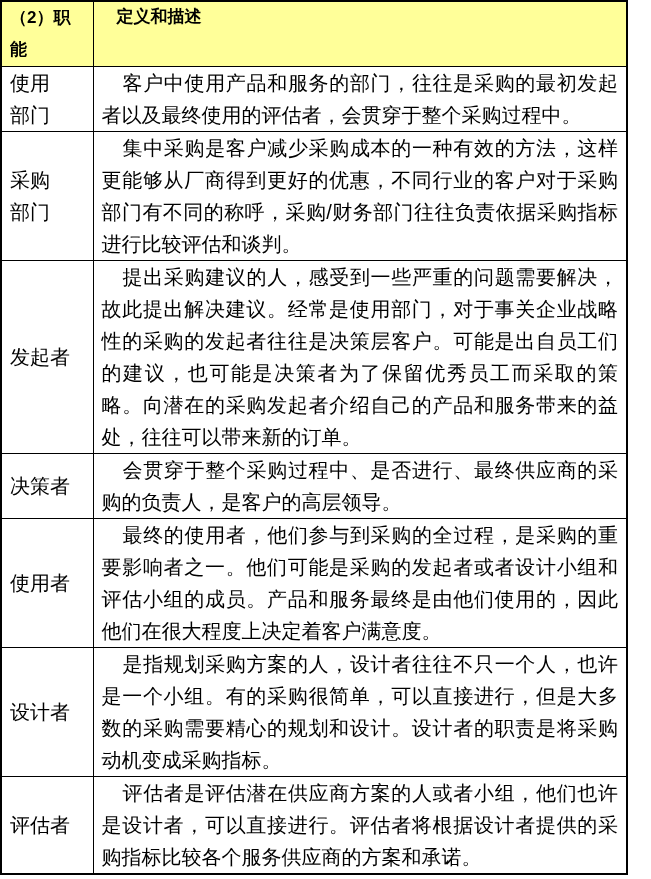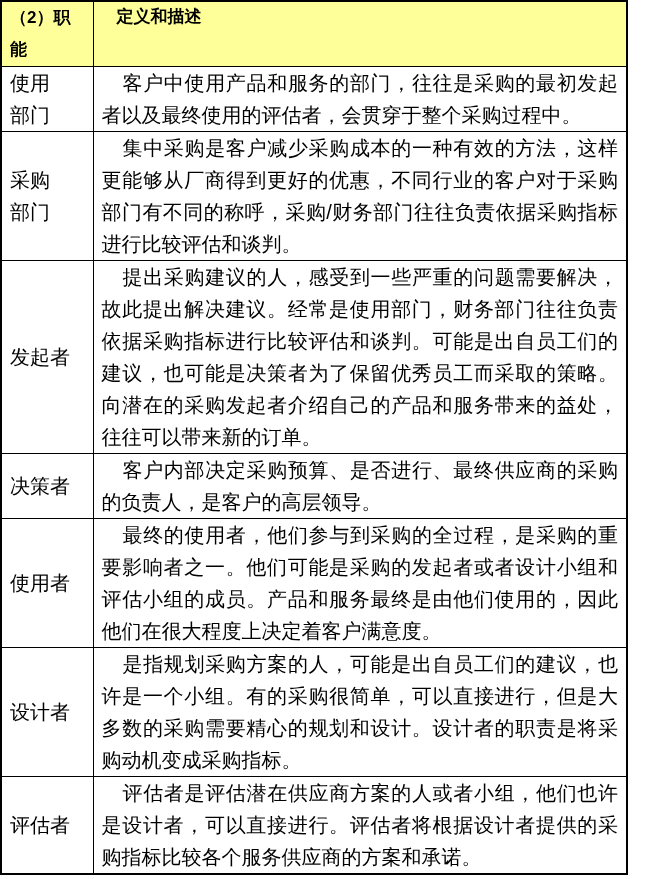--- a/index.html
+++ b/index.html
@@ -74,32 +74,32 @@
       <td class="text-cell">客户中使用产品和服务的部门，往往是采购的最初发起者以及最终使用的评估者，会贯穿于整个采购过程中。</td>
     </tr>
     <tr>
       <td class="label-cell">采购
 部门</td>
       <td class="text-cell">集中采购是客户减少采购成本的一种有效的方法，这样更能够从厂商得到更好的优惠，不同行业的客户对于采购部门有不同的称呼，采购/财务部门往往负责依据采购指标进行比较评估和谈判。</td>
     </tr>
 
     <tr>
       <td class="label-cell">发起者</td>
-      <td class="text-cell">提出采购建议的人，感受到一些严重的问题需要解决，故此提出解决建议。经常是使用部门，财务部门往往负责依据采购指标进行比较评估和谈判。可能是出自员工们的建议，也可能是决策者为了保留优秀员工而采取的策略。向潜在的采购发起者介绍自己的产品和服务带来的益处，往往可以带来新的订单。</td>
+      <td class="text-cell">提出采购建议的人，感受到一些严重的问题需要解决，故此提出解决建议。经常是使用部门，对于事关企业战略性的采购的发起者往往是决策层客户。可能是出自员工们的建议，也可能是决策者为了保留优秀员工而采取的策略。向潜在的采购发起者介绍自己的产品和服务带来的益处，往往可以带来新的订单。</td>
     </tr>
     <tr>
       <td class="label-cell">决策者</td>
-      <td class="text-cell">客户内部决定采购预算、是否进行、最终供应商的采购的负责人，是客户的高层领导。</td>
+      <td class="text-cell">会贯穿于整个采购过程中、是否进行、最终供应商的采购的负责人，是客户的高层领导。</td>
     </tr>
     <tr>
       <td class="label-cell">使用者</td>
       <td class="text-cell">最终的使用者，他们参与到采购的全过程，是采购的重要影响者之一。他们可能是采购的发起者或者设计小组和评估小组的成员。产品和服务最终是由他们使用的，因此他们在很大程度上决定着客户满意度。</td>
     </tr>
     <tr>
       <td class="label-cell">设计者</td>
-      <td class="text-cell">是指规划采购方案的人，可能是出自员工们的建议，也许是一个小组。有的采购很简单，可以直接进行，但是大多数的采购需要精心的规划和设计。设计者的职责是将采购动机变成采购指标。</td>
+      <td class="text-cell">是指规划采购方案的人，设计者往往不只一个人，也许是一个小组。有的采购很简单，可以直接进行，但是大多数的采购需要精心的规划和设计。设计者的职责是将采购动机变成采购指标。</td>
     </tr>
     <tr>
       <td class="label-cell">评估者</td>
       <td class="text-cell">评估者是评估潜在供应商方案的人或者小组，他们也许是设计者，可以直接进行。评估者将根据设计者提供的采购指标比较各个服务供应商的方案和承诺。</td>
     </tr>
   </tbody>
 </table>
 
 </body></html>

